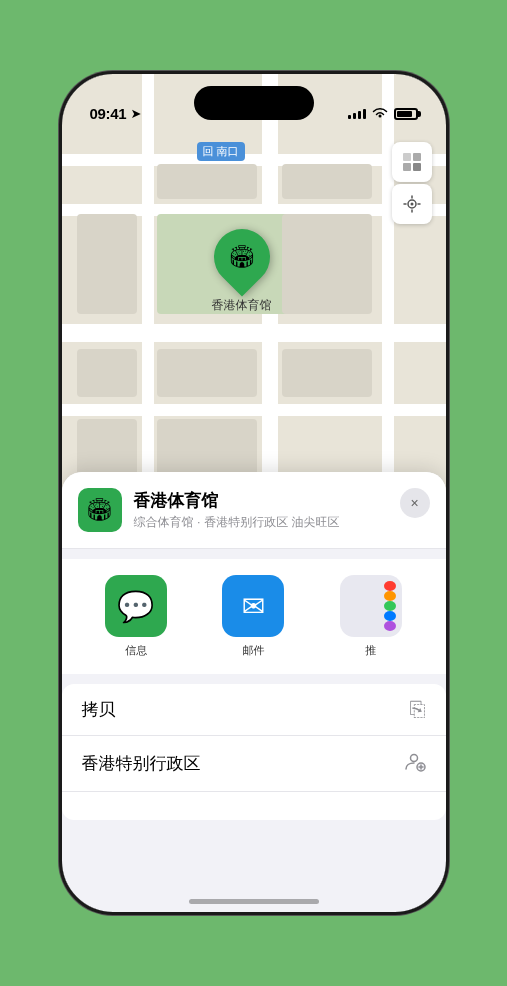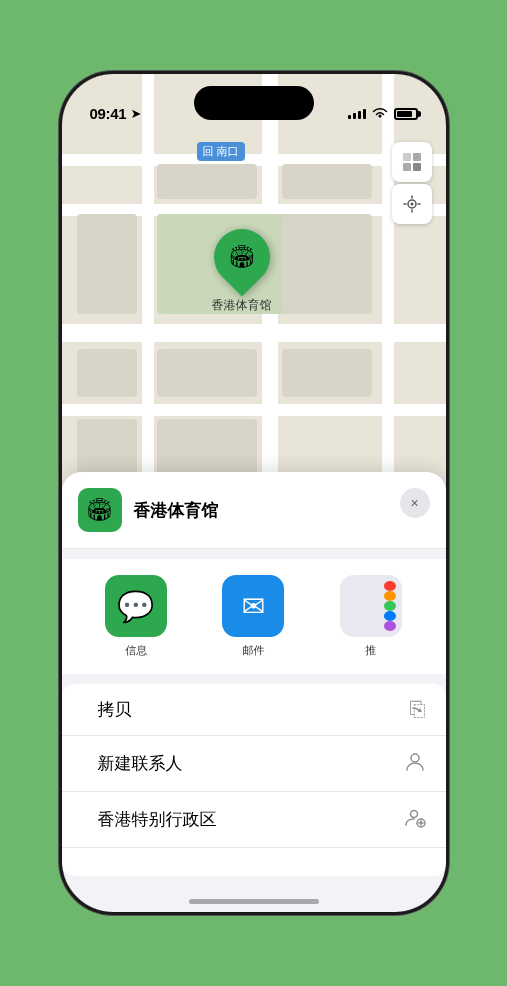--- a/index.html
+++ b/index.html
@@ -327,21 +327,20 @@
       padding: 14px 20px;
       border-bottom: 1px solid #e5e5ea;
       cursor: pointer;
     }
     .action-item:last-child {
       border-bottom: none;
     }
     .action-label {
       font-size: 17px;
       color: #000;
-      margin-left: 16px;
     }
     .action-icon {
       font-size: 20px;
       color: #8e8e93;
     }
     
     .home-indicator {
       position: absolute;
       bottom: 8px;
       left: 50%;
@@ -442,20 +441,21 @@
       <div class="marker-dot"></div>
       <div class="marker-label">香港体育馆</div>
     </div>
 
     <div class="bottom-sheet">
 
       <div class="sheet-header">
         <div class="venue-icon">🏟</div>
         <div class="venue-info">
           <div class="venue-name">香港体育馆</div>
+          <div class="venue-desc">综合体育馆 · 香港特别行政区 油尖旺区</div>
         </div>
         <div class="close-btn">×</div>
       </div>
 
       <div class="share-row">
 
 
         <div class="share-item">
           <div class="share-icon messages" style="color:#fff;font-size:30px;">
             💬
@@ -480,29 +480,20 @@
             <div class="more-dot" style="background:#af52de;"></div>
           </div>
           <span class="share-label">推</span>
         </div>
       </div>
 
       <div class="action-list">
         <div class="action-item">
           <span class="action-label">拷贝</span>
           <span class="action-icon">⎘</span>
-        </div>
-        <div class="action-item">
-          <span class="action-label">新建联系人</span>
-          <span class="action-icon">
-            <svg width="22" height="22" viewBox="0 0 22 22" fill="none">
-              <circle cx="11" cy="8" r="4" stroke="#8e8e93" stroke-width="1.5"></circle>
-              <path d="M3 20c0-4 3.6-7 8-7s8 3 8 7" stroke="#8e8e93" stroke-width="1.5" stroke-linecap="round"></path>
-            </svg>
-          </span>
         </div>
         <div class="action-item">
           <span class="action-label">香港特别行政区</span>
           <span class="action-icon">
             <svg width="22" height="22" viewBox="0 0 22 22" fill="none">
               <circle cx="10" cy="8" r="3.5" stroke="#8e8e93" stroke-width="1.5"></circle>
               <path d="M2 19c0-3.5 3.2-6 8-6" stroke="#8e8e93" stroke-width="1.5" stroke-linecap="round"></path>
               <circle cx="17" cy="17" r="4" stroke="#8e8e93" stroke-width="1.5" fill="#f2f2f7"></circle>
               <path d="M17 15v4M15 17h4" stroke="#8e8e93" stroke-width="1.5" stroke-linecap="round"></path>
             </svg>

